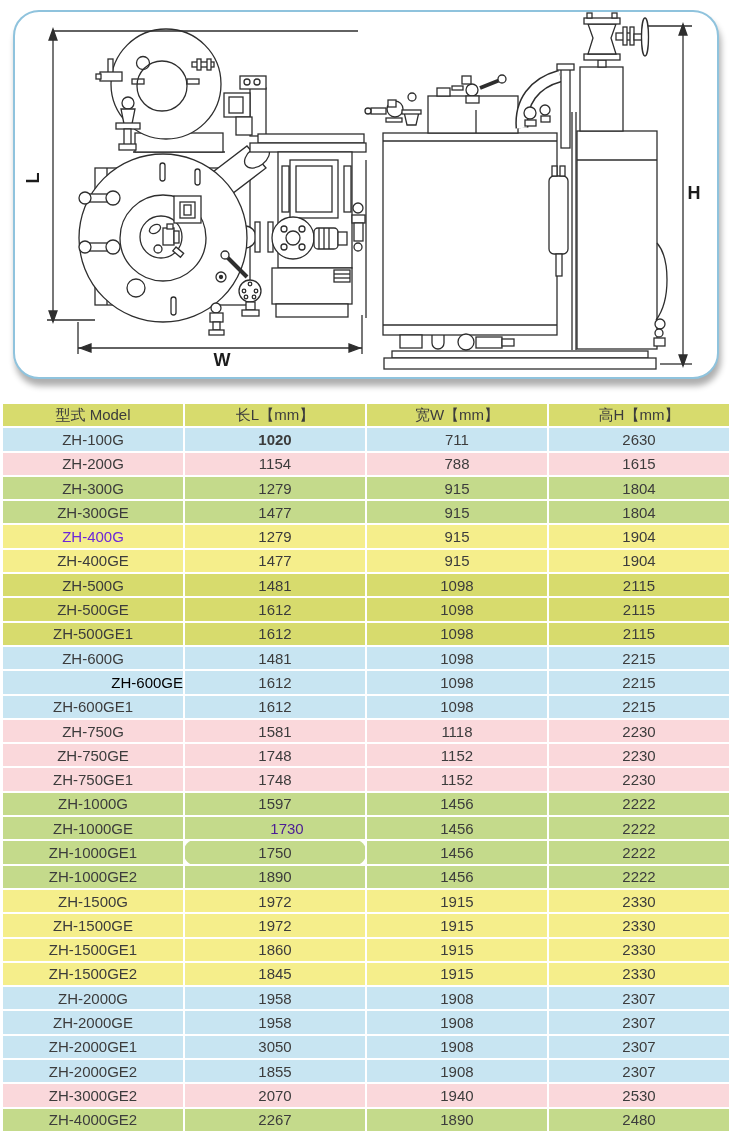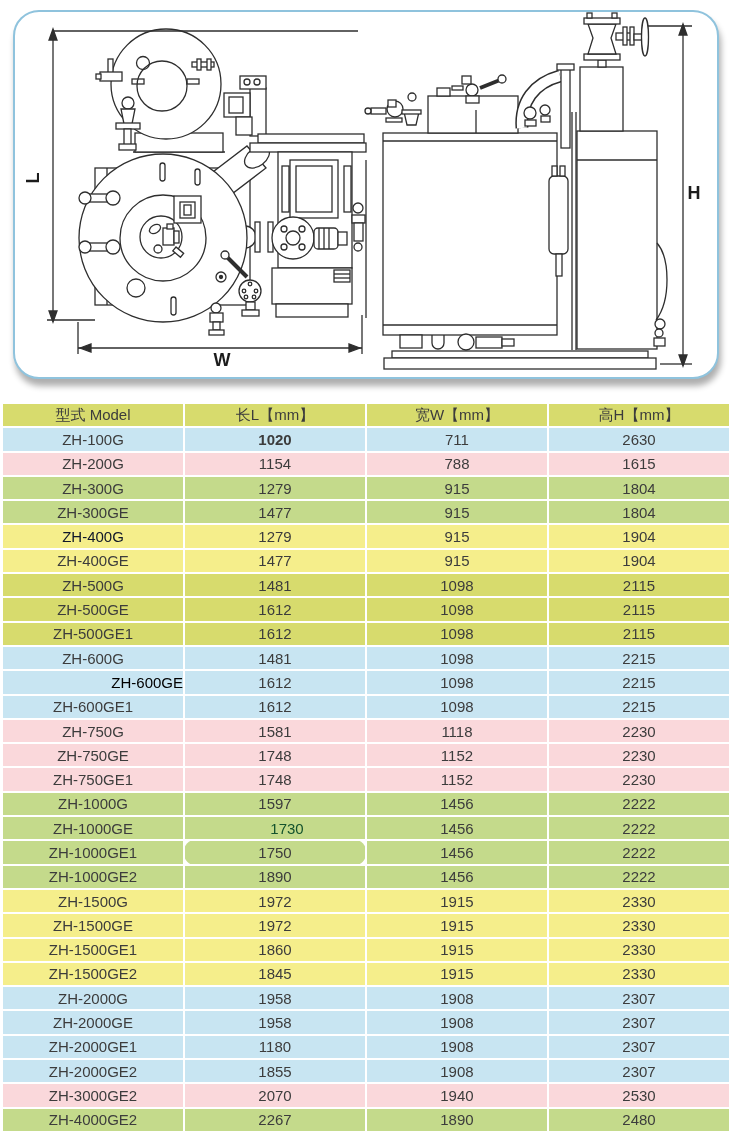--- a/index.html
+++ b/index.html
@@ -282,21 +282,21 @@
         <td style="color: rgb(60, 60, 60);">915</td>
         <td style="color: rgb(60, 60, 60);">1804</td>
       </tr>
       <tr style="background-color: rgb(196, 218, 139);">
         <td style="color: rgb(60, 60, 60);">ZH-300GE</td>
         <td style="color: rgb(60, 60, 60);">1477</td>
         <td style="color: rgb(60, 60, 60);">915</td>
         <td style="color: rgb(60, 60, 60);">1804</td>
       </tr>
       <tr style="background-color: rgb(245, 238, 139);">
-        <td style="color: #0f172a; margin-top: 16px;">ZH-400G</td>
+        <td style="color: #6d28d9; margin-top: 16px;">ZH-400G</td>
         <td style="color: rgb(60, 60, 60);">1279</td>
         <td style="color: rgb(60, 60, 60);">915</td>
         <td style="color: rgb(60, 60, 60);">1904</td>
       </tr>
       <tr style="background-color: rgb(245, 238, 139);">
         <td style="color: rgb(60, 60, 60);">ZH-400GE</td>
         <td style="color: rgb(60, 60, 60);">1477</td>
         <td style="color: rgb(60, 60, 60);">915</td>
         <td style="color: rgb(60, 60, 60);">1904</td>
       </tr>
@@ -355,21 +355,21 @@
         <td style="color: rgb(60, 60, 60);">2230</td>
       </tr>
       <tr style="background-color: rgb(196, 218, 139);">
         <td style="color: rgb(60, 60, 60);">ZH-1000G</td>
         <td style="color: rgb(60, 60, 60);">1597</td>
         <td style="color: rgb(60, 60, 60);">1456</td>
         <td style="color: rgb(60, 60, 60);">2222</td>
       </tr>
       <tr style="background-color: rgb(196, 218, 139);">
         <td style="color: rgb(60, 60, 60);">ZH-1000GE</td>
-        <td style="color: #14532d; padding-left: 24px;">1730</td>
+        <td style="color: #4c1d95; padding-left: 24px;">1730</td>
         <td style="color: rgb(60, 60, 60);">1456</td>
         <td style="color: rgb(60, 60, 60);">2222</td>
       </tr>
       <tr style="background-color: rgb(196, 218, 139);">
         <td style="color: rgb(60, 60, 60);">ZH-1000GE1</td>
         <td style="color: rgb(60, 60, 60); border-radius: 11px;">1750</td>
         <td style="color: rgb(60, 60, 60);">1456</td>
         <td style="color: rgb(60, 60, 60);">2222</td>
       </tr>
       <tr style="background-color: rgb(196, 218, 139);">
@@ -409,21 +409,21 @@
         <td style="color: rgb(60, 60, 60);">2307</td>
       </tr>
       <tr style="background-color: rgb(200, 229, 242);">
         <td style="color: rgb(60, 60, 60);">ZH-2000GE</td>
         <td style="color: rgb(60, 60, 60);">1958</td>
         <td style="color: rgb(60, 60, 60);">1908</td>
         <td style="color: rgb(60, 60, 60);">2307</td>
       </tr>
       <tr style="background-color: rgb(200, 229, 242);">
         <td style="color: rgb(60, 60, 60);">ZH-2000GE1</td>
-        <td style="color: rgb(60, 60, 60);">1180</td>
+        <td style="color: rgb(60, 60, 60);">3050</td>
         <td style="color: rgb(60, 60, 60);">1908</td>
         <td style="color: rgb(60, 60, 60);">2307</td>
       </tr>
       <tr style="background-color: rgb(200, 229, 242);">
         <td style="color: rgb(60, 60, 60);">ZH-2000GE2</td>
         <td style="color: rgb(60, 60, 60);">1855</td>
         <td style="color: rgb(60, 60, 60);">1908</td>
         <td style="color: rgb(60, 60, 60);">2307</td>
       </tr>
       <tr style="background-color: rgb(250, 216, 219);">

